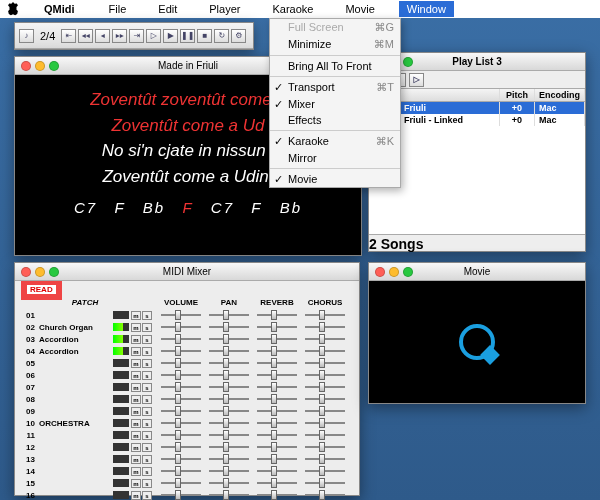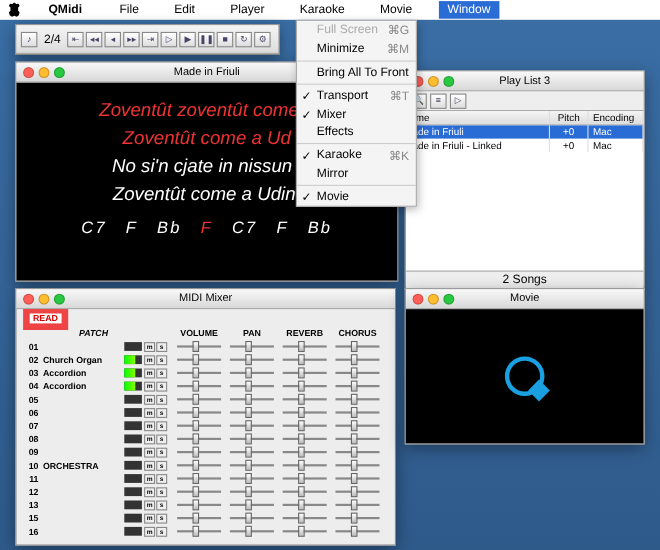--- a/index.html
+++ b/index.html
@@ -4,21 +4,21 @@
 <style>
 * { box-sizing: border-box; margin: 0; padding: 0; font-family: "Lucida Grande", Arial, sans-serif; }
 body { width: 600px; height: 500px; background: linear-gradient(#3a6ea5, #2e5a8a); overflow: hidden; position: relative; font-size: 10px; }
 
 .menubar { height: 18px; background: #fff; display: flex; align-items: center; padding: 0 6px; font-size: 11px; gap: 16px; }
 .menubar .apple { width: 14px; height: 14px; background: #000; clip-path: polygon(50% 0, 62% 12%, 78% 10%, 85% 25%, 75% 35%, 75% 55%, 85% 65%, 80% 85%, 65% 95%, 50% 88%, 35% 95%, 20% 85%, 15% 65%, 25% 55%, 25% 35%, 15% 25%, 22% 10%, 38% 12%); margin-right: 8px; }
 .menubar .app-name { font-weight: bold; margin-right: 10px; }
 .menubar .menu-item { padding: 2px 8px; cursor: default; }
 .menubar .menu-item.active { background: #2a6cd6; color: #fff; }
 
-.dropdown { position: absolute; top: 18px; left: 269px; width: 110px; background: #f4f4f4; border: 1px solid #aaa; box-shadow: 2px 3px 8px rgba(0,0,0,.3); font-size: 11px; z-index: 100; }
+.dropdown { position: absolute; top: 18px; left: 269px; width: 132px; background: #f4f4f4; border: 1px solid #aaa; box-shadow: 2px 3px 8px rgba(0,0,0,.3); font-size: 11px; z-index: 100; }
 .dropdown .dd-item { padding: 2px 6px 2px 18px; position: relative; display: flex; justify-content: space-between; }
 .dropdown .dd-item.disabled { color: #aaa; }
 .dropdown .dd-sep { height: 1px; background: #ccc; margin: 2px 0; }
 .dropdown .check::before { content: "✓"; position: absolute; left: 4px; }
 .dropdown .sc { color: #888; }
 
 .window { position: absolute; background: #ededed; border: 1px solid #888; box-shadow: 0 4px 14px rgba(0,0,0,.4); }
 .titlebar { height: 18px; background: linear-gradient(#f8f8f8,#d8d8d8); border-bottom: 1px solid #aaa; display: flex; align-items: center; padding: 0 6px; font-size: 10px; position: relative; }
 .titlebar .title { position: absolute; left: 0; right: 0; text-align: center; pointer-events: none; }
 .traffic { display: flex; gap: 4px; }
@@ -28,29 +28,29 @@
 .main-win { top: 22px; left: 14px; width: 240px; }
 .toolbar { height: 26px; background: linear-gradient(#f4f4f4,#ddd); border-bottom: 1px solid #aaa; display: flex; align-items: center; padding: 2px 4px; gap: 2px; }
 .tb-btn { width: 15px; height: 14px; border: 1px solid #888; background: linear-gradient(#fff,#ddd); font-size: 8px; display: flex; align-items: center; justify-content: center; color: #446; }
 
 .karaoke { top: 56px; left: 14px; width: 348px; height: 200px; }
 .karaoke-body { background: #000; height: calc(100% - 18px); padding: 12px 8px; color: #fff; font-family: "Brush Script MT", cursive; font-style: italic; font-size: 17px; text-align: center; line-height: 1.5; }
 .karaoke-body .red { color: #e33; }
 .karaoke-body .chords { font-family: "Times New Roman", serif; font-style: italic; font-size: 15px; letter-spacing: 2px; margin-top: 8px; text-align: center; }
 .karaoke-body .chords .red { color: #e33; }
 
-.playlist { top: 64px; left: 368px; width: 218px; height: 200px; }
+.playlist { top: 52px; left: 368px; width: 218px; height: 200px; font-weight: bold; }
 .pl-toolbar { height: 18px; background: #eee; border-bottom: 1px solid #aaa; display: flex; align-items: center; padding: 0 4px; gap: 3px; }
 .pl-table { height: 145px; background: #fff; overflow: hidden; font-size: 9px; }
 .pl-head { display: flex; background: linear-gradient(#f4f4f4,#ddd); border-bottom: 1px solid #aaa; }
 .pl-head div, .pl-row div { padding: 1px 4px; border-right: 1px solid #ddd; }
 .pl-row { display: flex; }
 .pl-row.sel { background: #2a6cd6; color: #fff; }
 .c-name { flex: 1; } .c-pitch { width: 35px; text-align: center; } .c-enc { width: 50px; }
-.pl-status { height: 14px; background: #eee; border-top: 1px solid #aaa; font-size: 11px; text-align: center; padding-top: 1px; }
+.pl-status { height: 14px; background: #eee; border-top: 1px solid #aaa; font-size: 14px; text-align: left; padding-top: 1px; }
 
 .mixer { top: 262px; left: 14px; width: 346px; height: 234px; }
 .mixer-body { padding: 4px 6px; font-size: 8px; font-weight: bold; font-family: Monaco, monospace; }
 .read-btn { border: 6px solid #ef4444; color: #d00; padding: 0 3px; font-size: 8px; background: #fff; }
 .mx-head { display: flex; margin: 4px 0 2px; }
 .mx-head div { text-align: center; }
 .mh-ch { width: 18px; } .mh-patch { width: 90px; text-align: left; padding-left: 2px; font-style: italic; } .mh-ms { width: 28px; }
 .mh-sl { width: 48px; }
 .mx-row { display: flex; align-items: center; height: 12px; }
 .mx-ch { width: 18px; text-align: right; padding-right: 4px; }
@@ -486,20 +486,41 @@
             <div class="thumb"></div>
           </div>
   <div class="mx-slider">
             <div class="thumb"></div>
           </div>
   <div class="mx-slider">
             <div class="thumb"></div>
           </div>
         </div>
         <div class="mx-row">
+          <div class="mx-ch">14</div>
+  <div class="mx-patch"></div>
+  <div class="mx-meter "></div>
+  <div class="mx-ms">
+            <span>m</span>
+            <span>s</span>
+          </div>
+  <div class="mx-slider">
+            <div class="thumb"></div>
+          </div>
+  <div class="mx-slider">
+            <div class="thumb"></div>
+          </div>
+  <div class="mx-slider">
+            <div class="thumb"></div>
+          </div>
+  <div class="mx-slider">
+            <div class="thumb"></div>
+          </div>
+        </div>
+        <div class="mx-row">
           <div class="mx-ch">15</div>
   <div class="mx-patch"></div>
   <div class="mx-meter "></div>
   <div class="mx-ms">
             <span>m</span>
             <span>s</span>
           </div>
   <div class="mx-slider">
             <div class="thumb"></div>
           </div>

